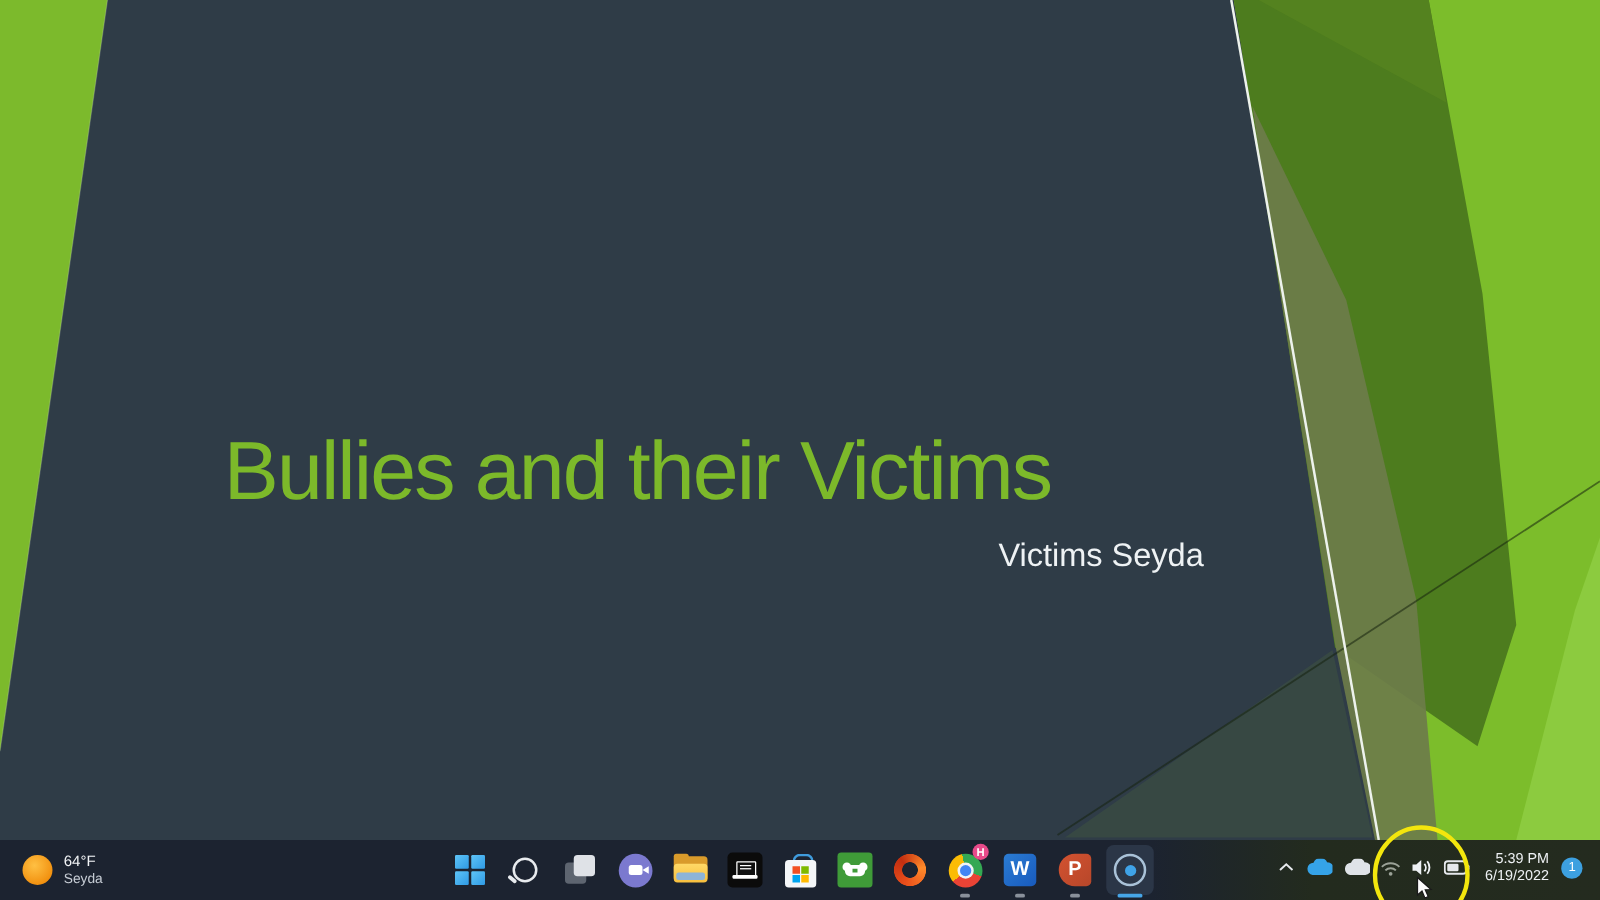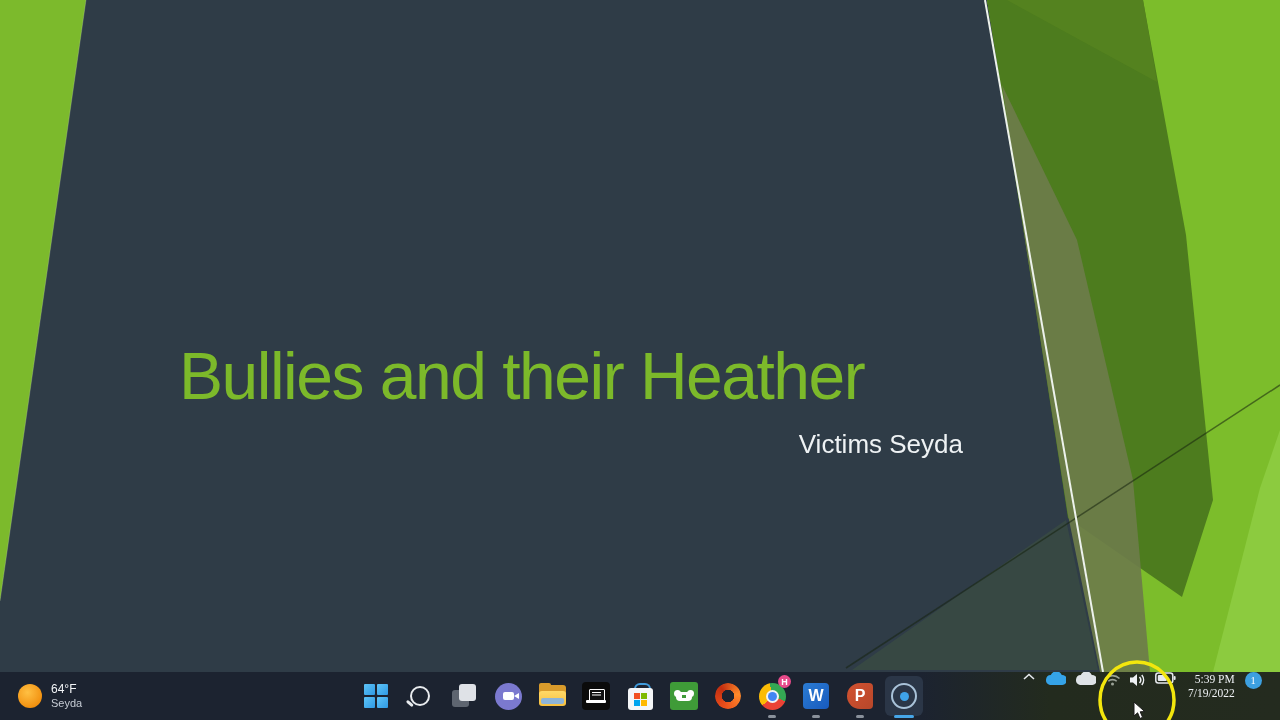--- a/index.html
+++ b/index.html
@@ -96,21 +96,21 @@
   .doc-sq{width:26px;height:26px;border-radius:4px;color:#fff;font-weight:bold;font-size:16px;
            display:flex;align-items:center;justify-content:center;}
   .word{background:linear-gradient(135deg,#2b7cd3,#185abd);}
   .ppt{background:linear-gradient(135deg,#d35230,#b7472a);border-radius:50% 4px 4px 50%;}
   
   .rec-ring{width:22px;height:22px;border:2.5px solid #a9c2d8;border-radius:50%;display:flex;
            align-items:center;justify-content:center;position:relative;}
   .rec-dot{width:9px;height:9px;border-radius:50%;background:#3fa3e8;}
 
   
-  .tray{position:absolute;left:1022px;top:0;height:44px;display:flex;gap:8px;font-family:Liberation Serif, serif;}
+  .tray{position:absolute;left:1022px;top:0;height:44px;display:flex;align-items:center;gap:8px;}
   .tray svg{display:block;}
   .clock{display:flex;flex-direction:column;align-items:flex-end;line-height:1.25;margin-left:4px;}
   .clock span{font-size:11.5px;color:#eef1f4;}
   .badge{width:17px;height:17px;border-radius:50%;background:#3da0e0;color:#fff;font-size:10.5px;
            display:flex;align-items:center;justify-content:center;margin-left:2px;}
 
   .overlay{position:absolute;left:0;top:0;pointer-events:none;}
 </style>
 </head>
 <body>
@@ -124,21 +124,21 @@
     <polygon points="987,0 1280,0 1280,720 1112,720" fill="#7cbd2b"></polygon>
     <polygon points="987,0 1143,0 1186,235 1213,500 1182,597 1068,518 1025,240" fill="#4d7c1e"></polygon>
     <polygon points="1007,0 1143,0 1157,82" fill="#55831f" opacity="0.9"></polygon>
     <polygon points="1280,430 1280,672 1213,672 1260,488" fill="#8ccb3f"></polygon>
     <polygon points="1002,85 1077,240 1133,480 1150,672 1100,672 1068,515 1025,240" fill="#6d7c4a" opacity="0.92"></polygon>
     <polygon points="852,670 1098,670 1066,520" fill="#7cba2c" opacity="0.10"></polygon>
     <line x1="846" y1="668" x2="1280" y2="385" stroke="#16230f" stroke-opacity="0.55" stroke-width="1.5"></line>
     <line x1="985" y1="0" x2="1103" y2="672" stroke="#edf2ec" stroke-width="2"></line>
   </svg>
 
-  <div class="slide-title">Bullies and their Heather</div>
+  <div class="slide-title">Bullies and their Victims</div>
   <div class="slide-subtitle">Victims Seyda</div>
 
   <div class="taskbar">
 
     <div class="weather">
       <div class="weather-sun"></div>
       <div class="weather-text">
         <span class="weather-temp">64°F</span>
         <span class="weather-cond">Seyda</span>
       </div>
@@ -265,21 +265,21 @@
         <path d="M10.5 5 a4.5 4.5 0 0 1 0 6" fill="none" stroke="#eef1f4" stroke-width="1.5"></path>
         <path d="M12.8 3 a8 8 0 0 1 0 10" fill="none" stroke="#eef1f4" stroke-width="1.5"></path>
       </svg>
       <svg width="21" height="12">
         <rect x="0.8" y="1" width="17" height="10" rx="2.5" fill="none" stroke="#e6e9ed" stroke-width="1.5"></rect>
         <rect x="2.8" y="3" width="9" height="6" rx="1" fill="#e6e9ed"></rect>
         <rect x="18.6" y="4" width="2" height="4" rx="1" fill="#e6e9ed"></rect>
       </svg>
       <div class="clock">
         <span>5:39 PM</span>
-        <span>7/19/2022</span>
+        <span>6/19/2022</span>
       </div>
       <div class="badge">1</div>
     </div>
   </div>
 
   <svg class="overlay" width="1280" height="720">
     <ellipse cx="1137" cy="700" rx="37" ry="38" fill="none" stroke="#f3e60d" stroke-width="3.5"></ellipse>
   </svg>
 
   <svg class="overlay" style="left:1133px;top:701px" width="16" height="20">

